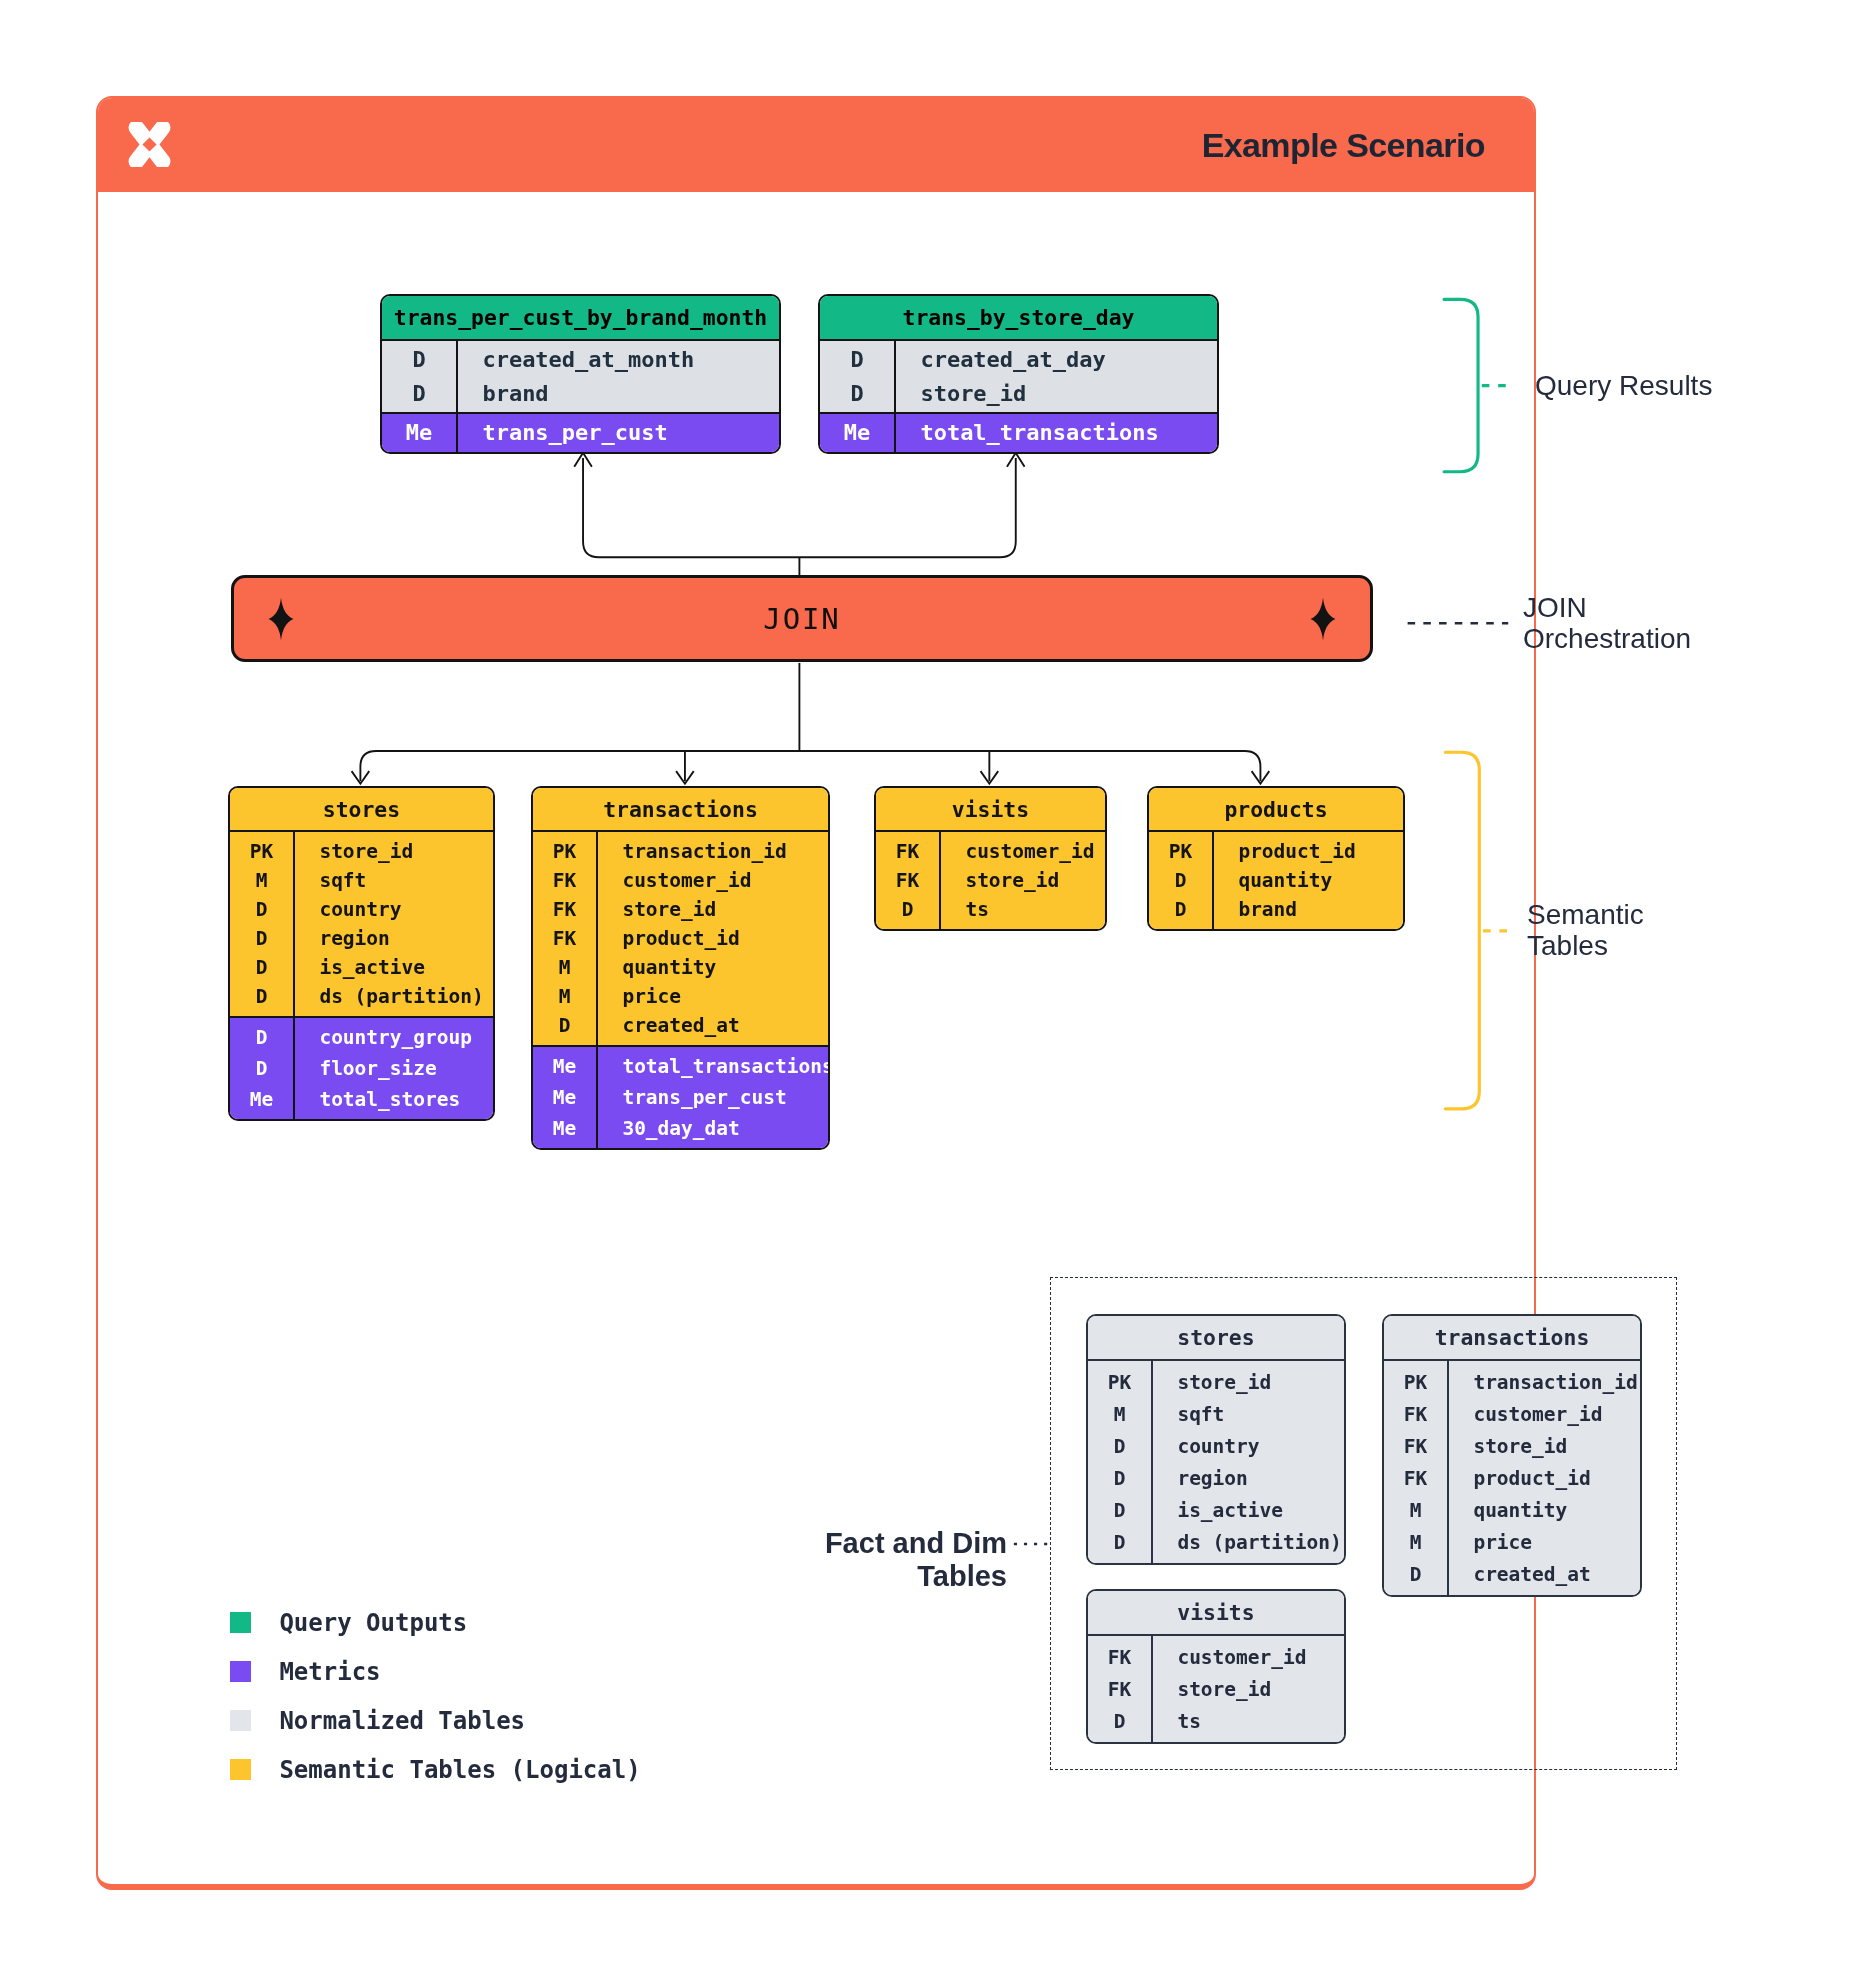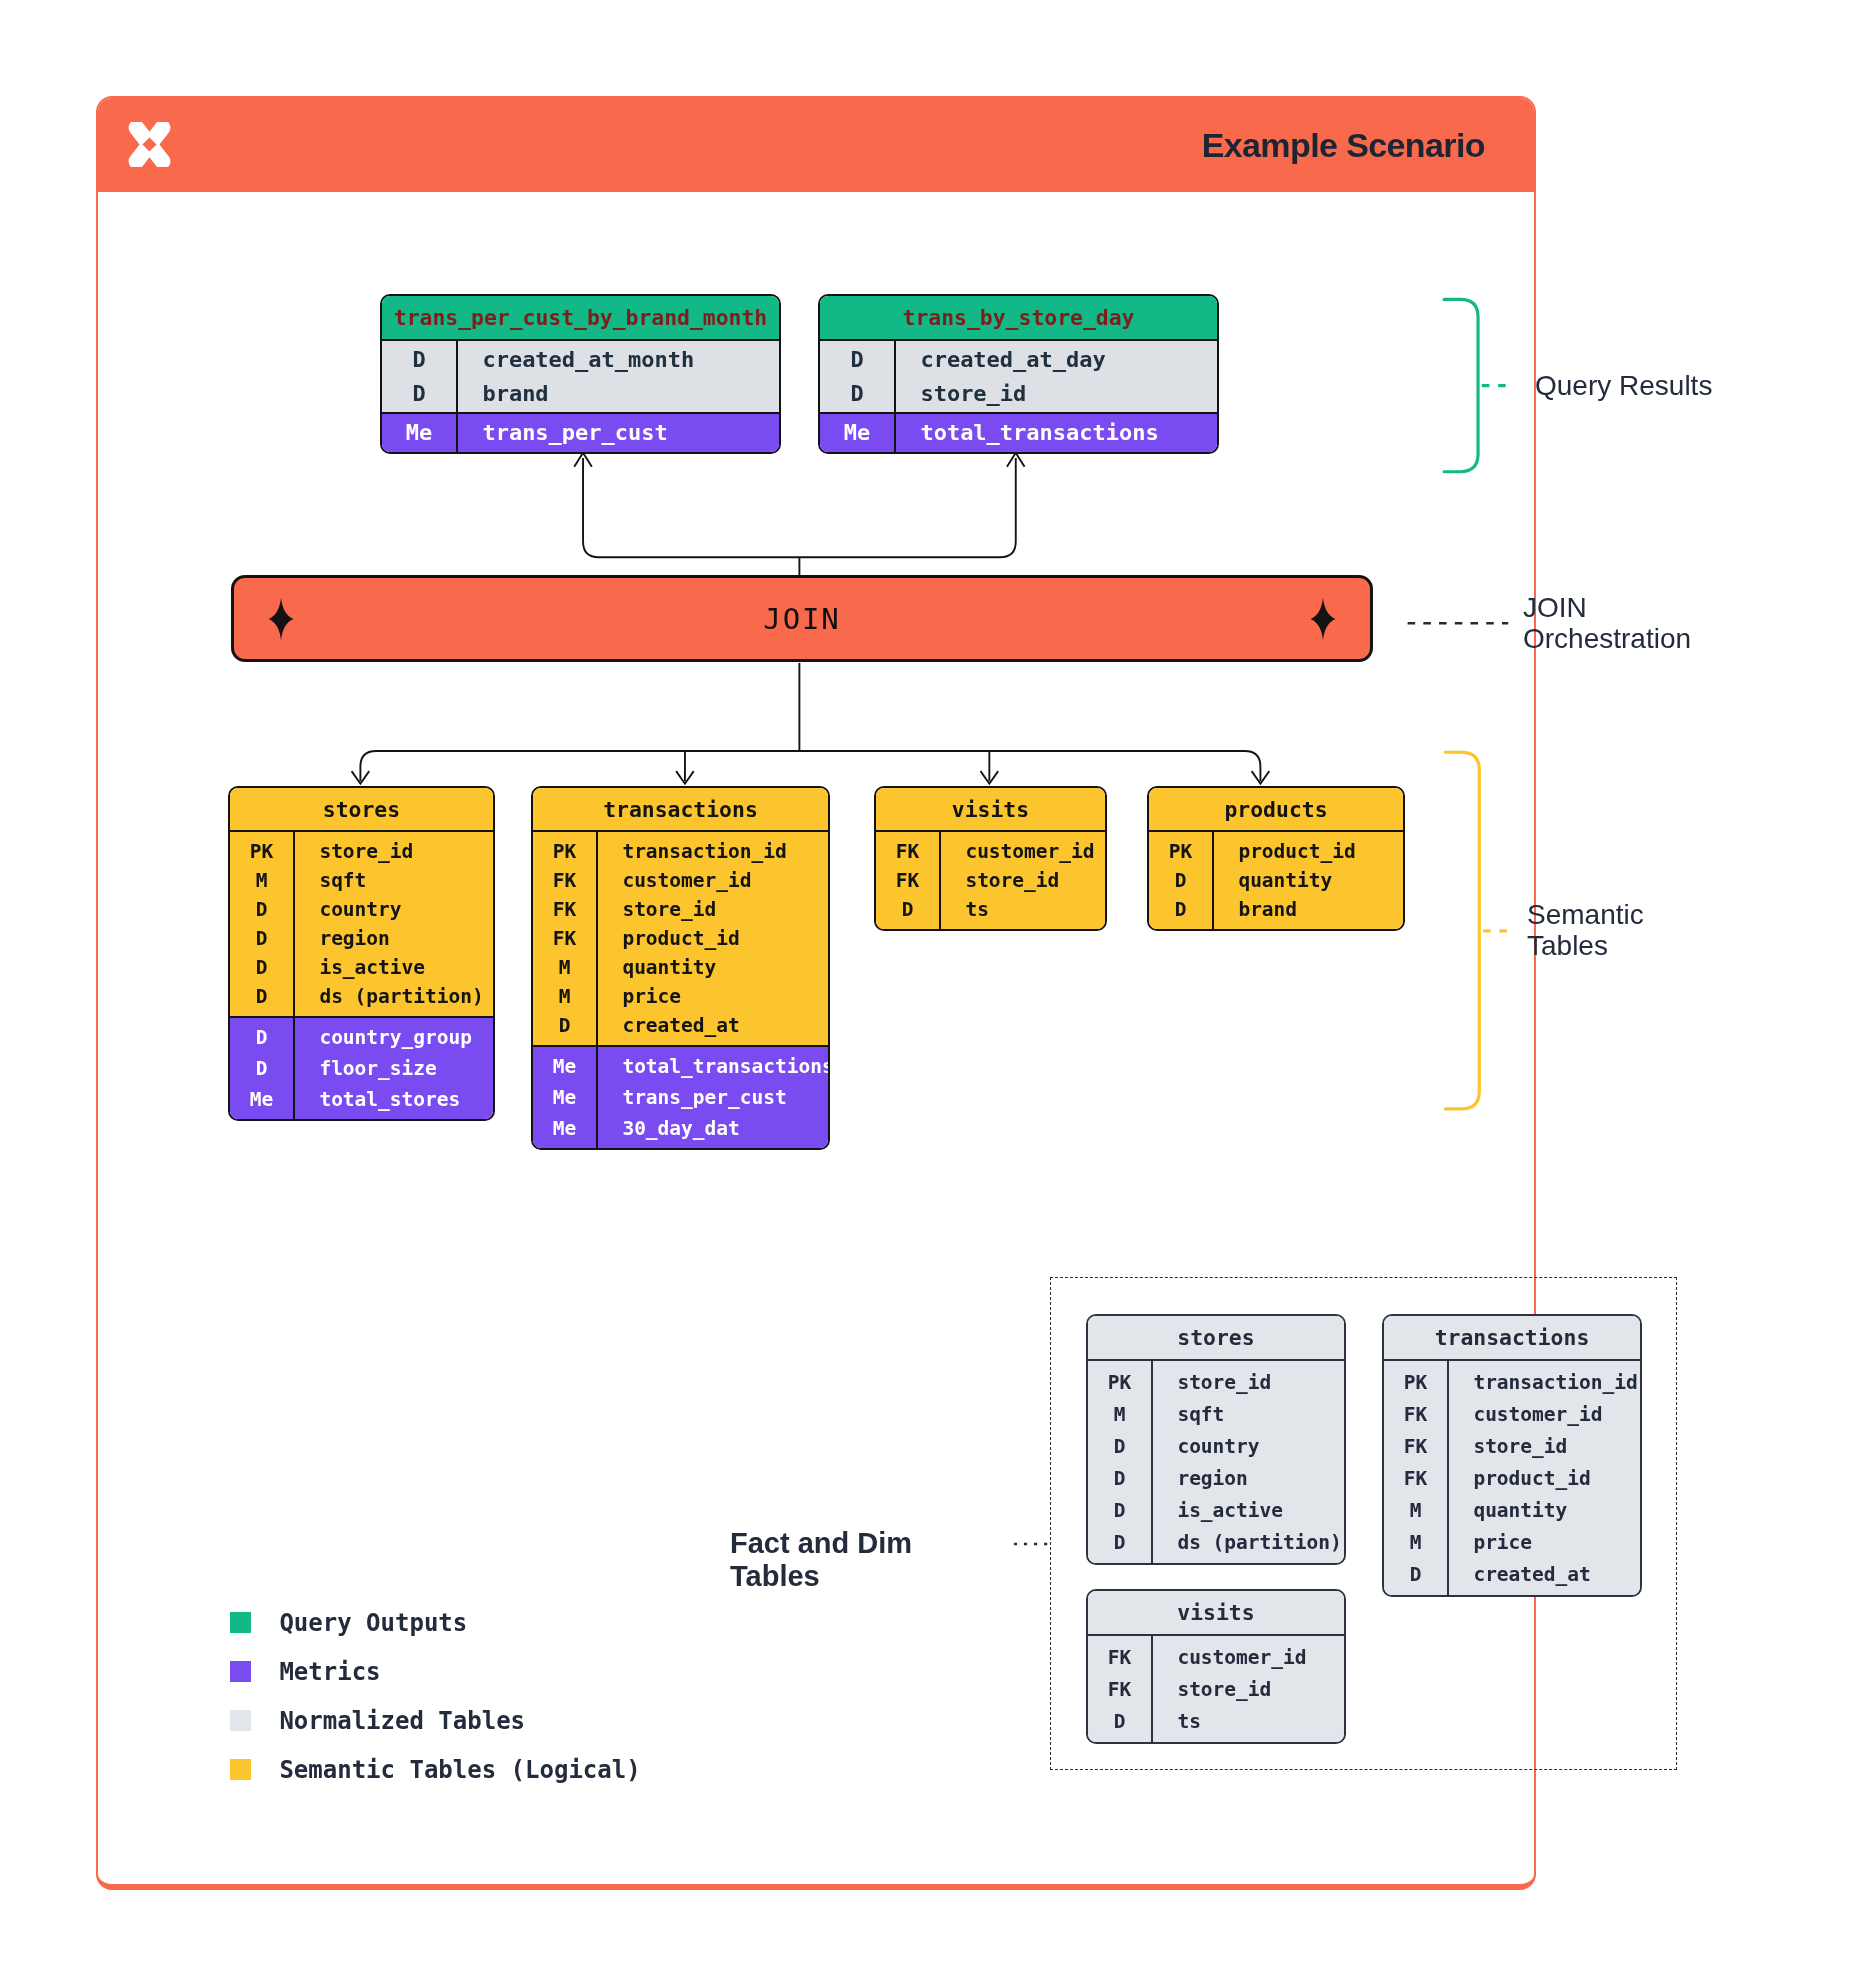--- a/index.html
+++ b/index.html
@@ -23,21 +23,21 @@
           font-family:"DejaVu Sans Mono",monospace;font-weight:bold;z-index:3}
   .thead{display:flex;align-items:center;justify-content:center;border-bottom:2.5px solid var(--ink)}
   .tbody,.tmetrics{position:relative}
   .tbody::before,.tmetrics::before{content:"";position:absolute;top:0;bottom:0;width:1.9px;background:var(--ink)}
   .tmetrics{border-top:2.5px solid var(--ink)}
   .trow{display:flex;align-items:center}
   .tkey{flex:0 0 auto;text-align:center}
   .tfield{padding-left:26.4px;white-space:nowrap}
 
   
-  .qr .thead{height:45px;background:var(--green);color:#7f1d1d;font-size:21.4px}
+  .qr .thead{height:45px;background:var(--green);color:#000000;font-size:21.4px}
   .qr .tbody{background:var(--graybody);color:#20303f;padding:1.3px 0}
   .qr .tbody::before,.qr .tmetrics::before{left:74px}
   .qr .trow{height:34px;font-size:22px}
   .qr .tkey{width:74px}
   .qr .tmetrics{background:var(--purple);color:#fff}
   .qr .tmetrics .trow{height:38px}
 
   
   .sem .thead{height:44px;background:var(--yellow);color:#141414;font-size:21.4px}
   .sem .tbody{background:var(--yellow);color:#141414;padding:5px 0}
@@ -61,21 +61,21 @@
   .joinbar .jlabel{font-family:"DejaVu Sans Mono",monospace;font-size:29px;letter-spacing:1.9px;color:#101010}
   .sparkle{position:absolute;top:50%;transform:translateY(-50%);width:28px;height:45px}
   .sparkle.left{left:33px}.sparkle.right{right:33px}
   .sparkle path{fill:var(--ink)}
 
   
   .slabel{position:absolute;font-weight:normal;color:var(--navy);font-size:28px;line-height:31px;z-index:3;white-space:pre-line}
 
   
   .dotbox{left:1050px;top:1277px;width:627px;height:493px;border:1.9px dashed var(--navy);z-index:2}
-  .factdim{position:absolute;left:730px;top:1527px;width:277px;text-align:left;
+  .factdim{position:absolute;left:730px;top:1527px;width:277px;text-align:right;
            font-weight:bold;font-size:29px;color:var(--navy);z-index:3}
 
   
   .legend{left:230px;top:1598px;z-index:3}
   .lrow{display:flex;align-items:center;height:49px}
   .lsw{width:21.4px;height:21.4px;margin-right:28px;flex:0 0 auto}
   .sw-green{background:var(--green)} .sw-purple{background:var(--purple)}
   .sw-yellow{background:var(--yellow)} .sw-gray{background:var(--graytbl)}
   .ltext{font-family:"DejaVu Sans Mono",monospace;font-weight:bold;font-size:24px;color:var(--navy);white-space:nowrap}
 

